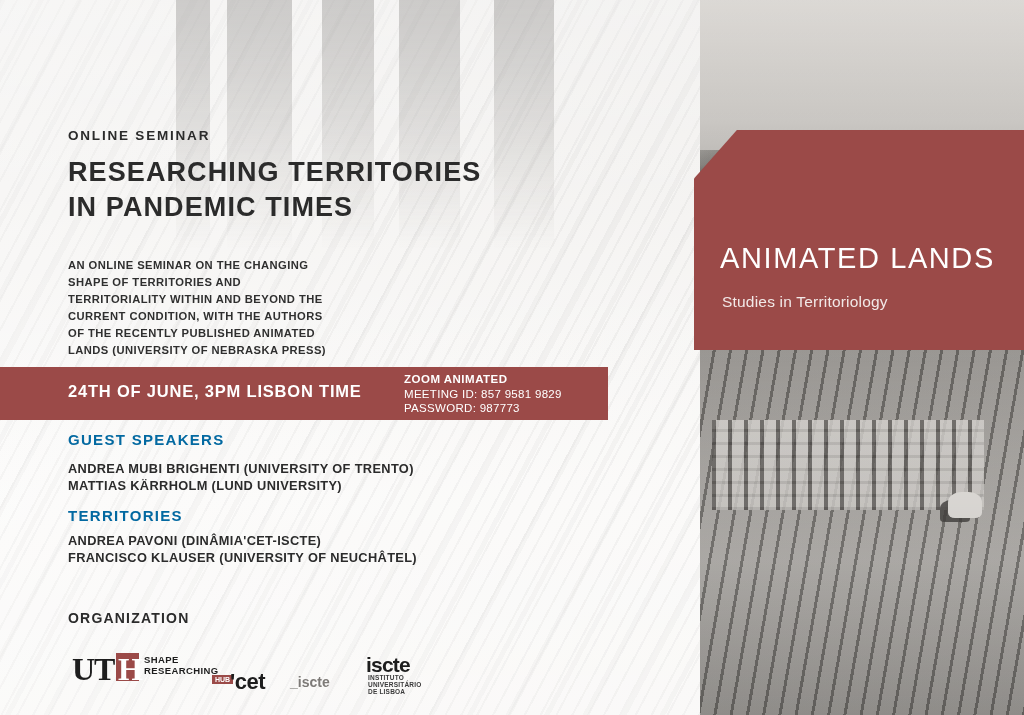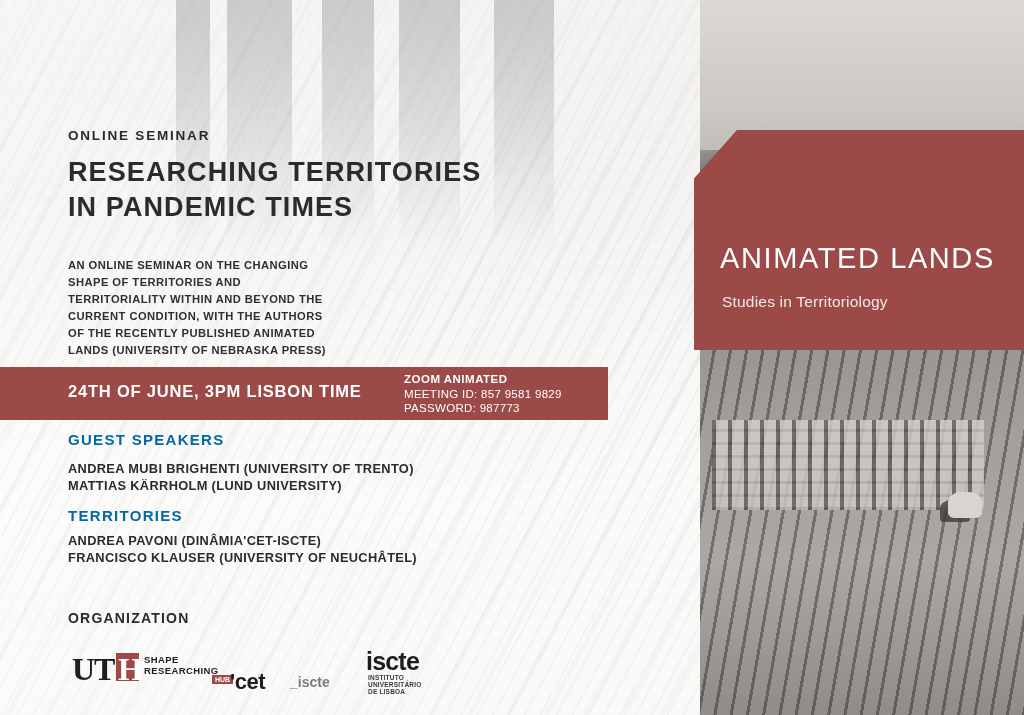--- a/index.html
+++ b/index.html
@@ -295,22 +295,22 @@
     position: absolute; left: 2px; top: 26px;
     font-size: 22px; font-weight: bold; letter-spacing: -0.5px; color: #1d1d1d;
   }
   .dn-3 {
     position: absolute; left: 62px; top: 31px;
     font-size: 14px; font-weight: bold; color: #7d7a77;
   }
 
   .logo-iscte { left: 298px; width: 110px; }
   .is-1 {
-    position: absolute; left: 0; top: 4px;
-    font-size: 25px; font-weight: bold; letter-spacing: -0.8px; color: #1d1d1d;
+    position: absolute; left: 0; top: 10px;
+    font-size: 21px; font-weight: bold; letter-spacing: -0.8px; color: #1d1d1d;
   }
   .is-2 { position: absolute; left: 2px; top: 31px; font-size: 6.5px; font-weight: bold; color: #3a3a3a; letter-spacing: 0.2px;}
   .is-3 { position: absolute; left: 2px; top: 38px; font-size: 6.5px; font-weight: bold; color: #3a3a3a; letter-spacing: 0.2px;}
   .is-4 { position: absolute; left: 2px; top: 45px; font-size: 6.5px; font-weight: bold; color: #3a3a3a; letter-spacing: 0.2px;}
 
   .logo-fct { left: 412px; width: 180px; }
   .fct-1 {
     position: absolute; left: 0; top: 6px;
     font-size: 30px; font-weight: bold; letter-spacing: -1.2px; color: #1d1d1d;
   }

